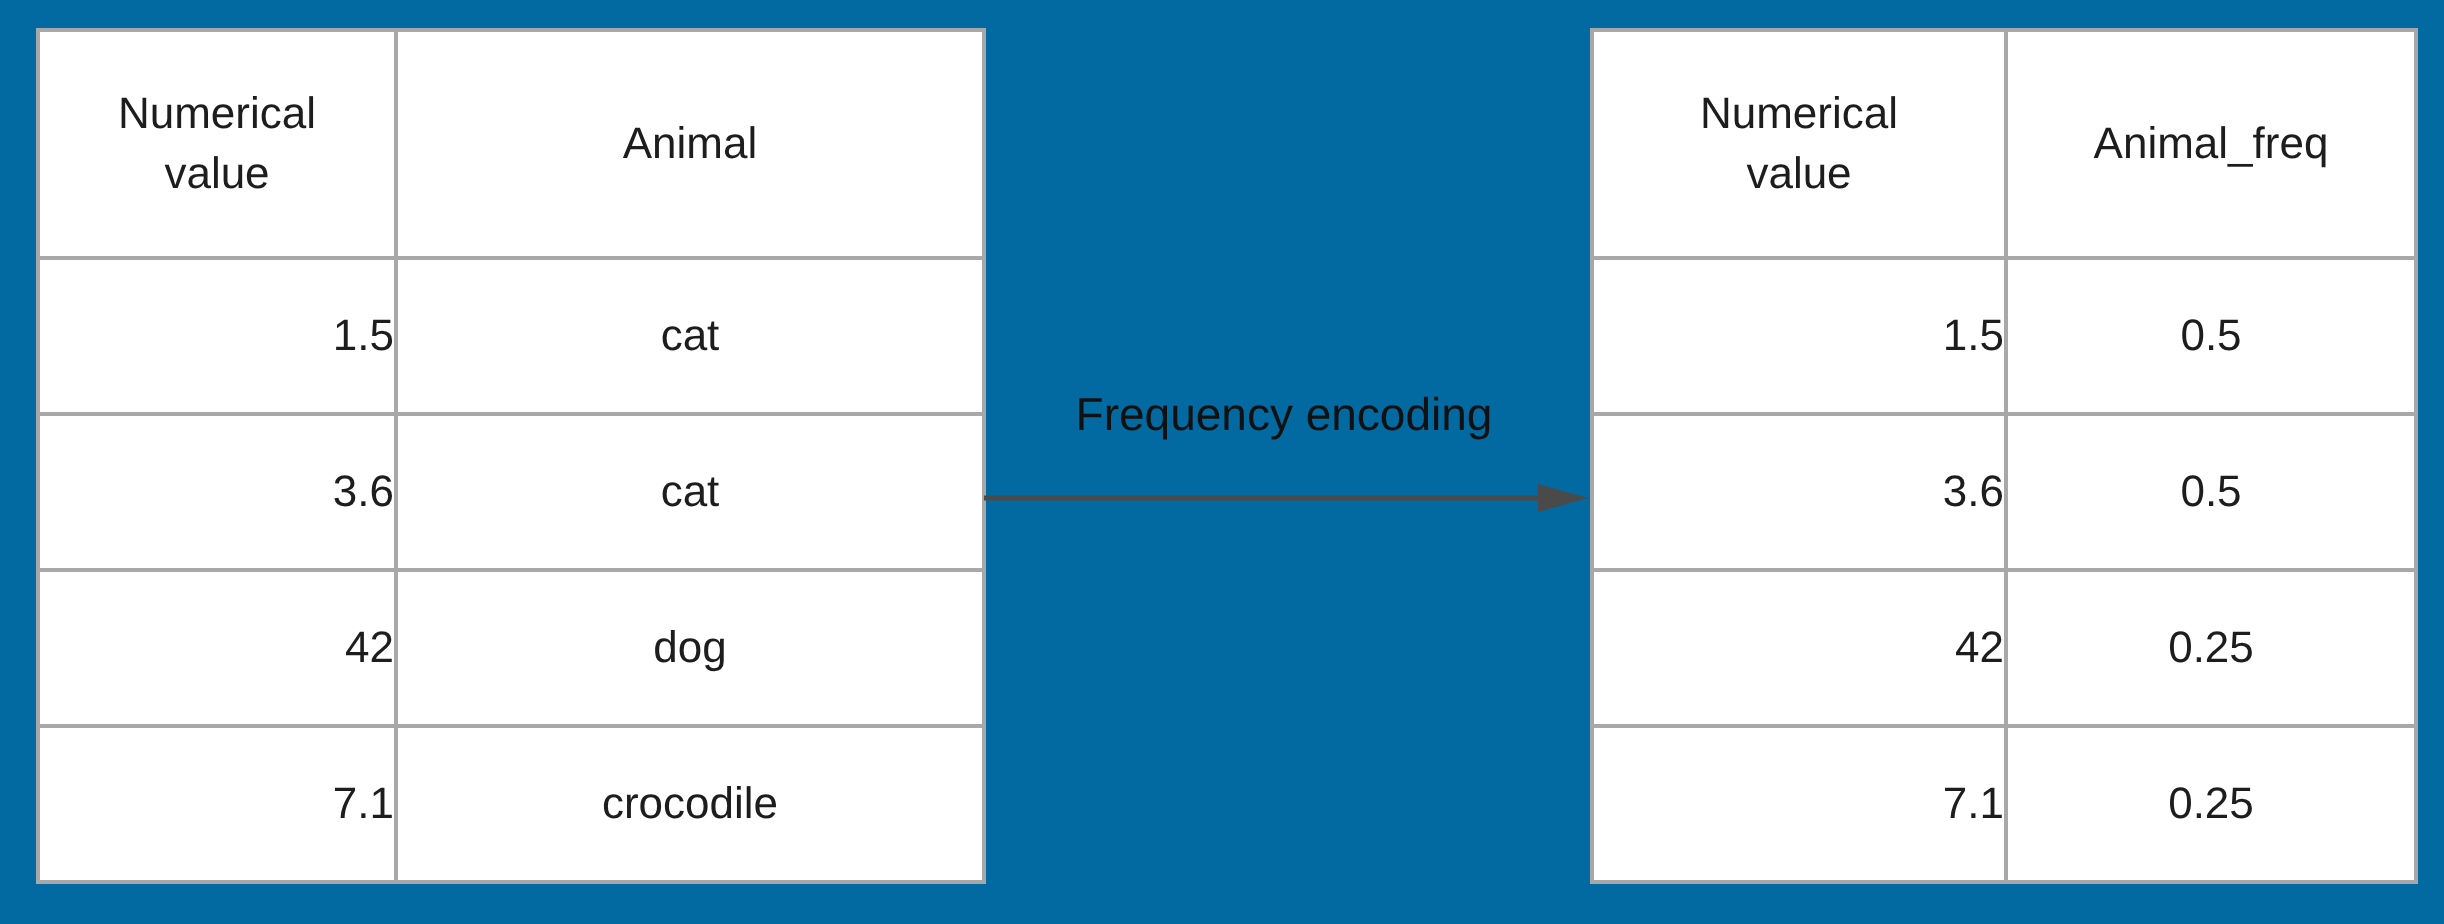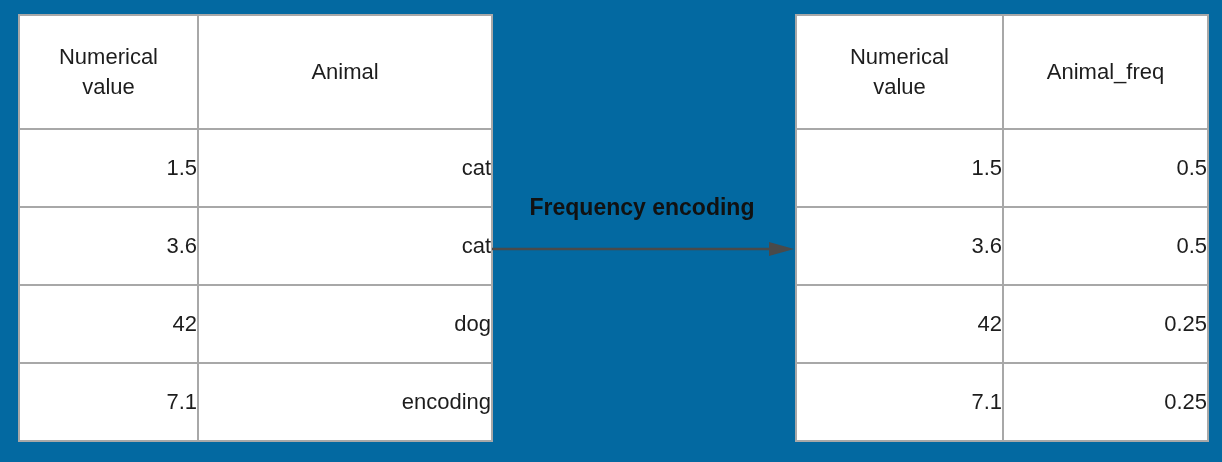--- a/index.html
+++ b/index.html
@@ -40,37 +40,37 @@
     height: 76px;
   }
   .wrap-head {
     display: inline-block;
     max-width: 122px;
   }
   td.num-cell {
     text-align: right;
   }
   td.text-cell {
-    text-align: right;
+    text-align: center;
     padding-left: 18px;
   }
   #left-table { left: 18px;  top: 14px; }
   #right-table { left: 795px; top: 14px; }
   #left-table  .col-a { width: 177px; }
   #left-table  .col-b { width: 292px; }
   #right-table .col-a { width: 205px; }
   #right-table .col-b { width: 203px; border-radius: 20px; }
 
   .arrow-label {
     position: absolute;
     left: 642px;
     top: 194px;
     transform: translateX(-50%);
     font-size: 23px;
-    font-weight: 700;
+    font-weight: 400;
     color: #111111;
     white-space: nowrap;
   }
   .arrow-svg {
     position: absolute;
     left: 491px;
     top: 238px;
   }
 </style>
 </head>
@@ -95,21 +95,21 @@
       <tr>
         <td class="num-cell">3.6</td>
         <td class="text-cell">cat</td>
       </tr>
       <tr>
         <td class="num-cell">42</td>
         <td class="text-cell">dog</td>
       </tr>
       <tr>
         <td class="num-cell">7.1</td>
-        <td class="text-cell">encoding</td>
+        <td class="text-cell">crocodile</td>
       </tr>
     </tbody>
   </table>
 
   <div class="arrow-label">Frequency encoding</div>
   <svg class="arrow-svg" width="306" height="22" viewBox="0 0 306 22">
     <line x1="1" y1="11" x2="280" y2="11" stroke="#4a4a4a" stroke-width="2.5"></line>
     <polygon points="278,4 303,11 278,18" fill="#4a4a4a"></polygon>
   </svg>
 

